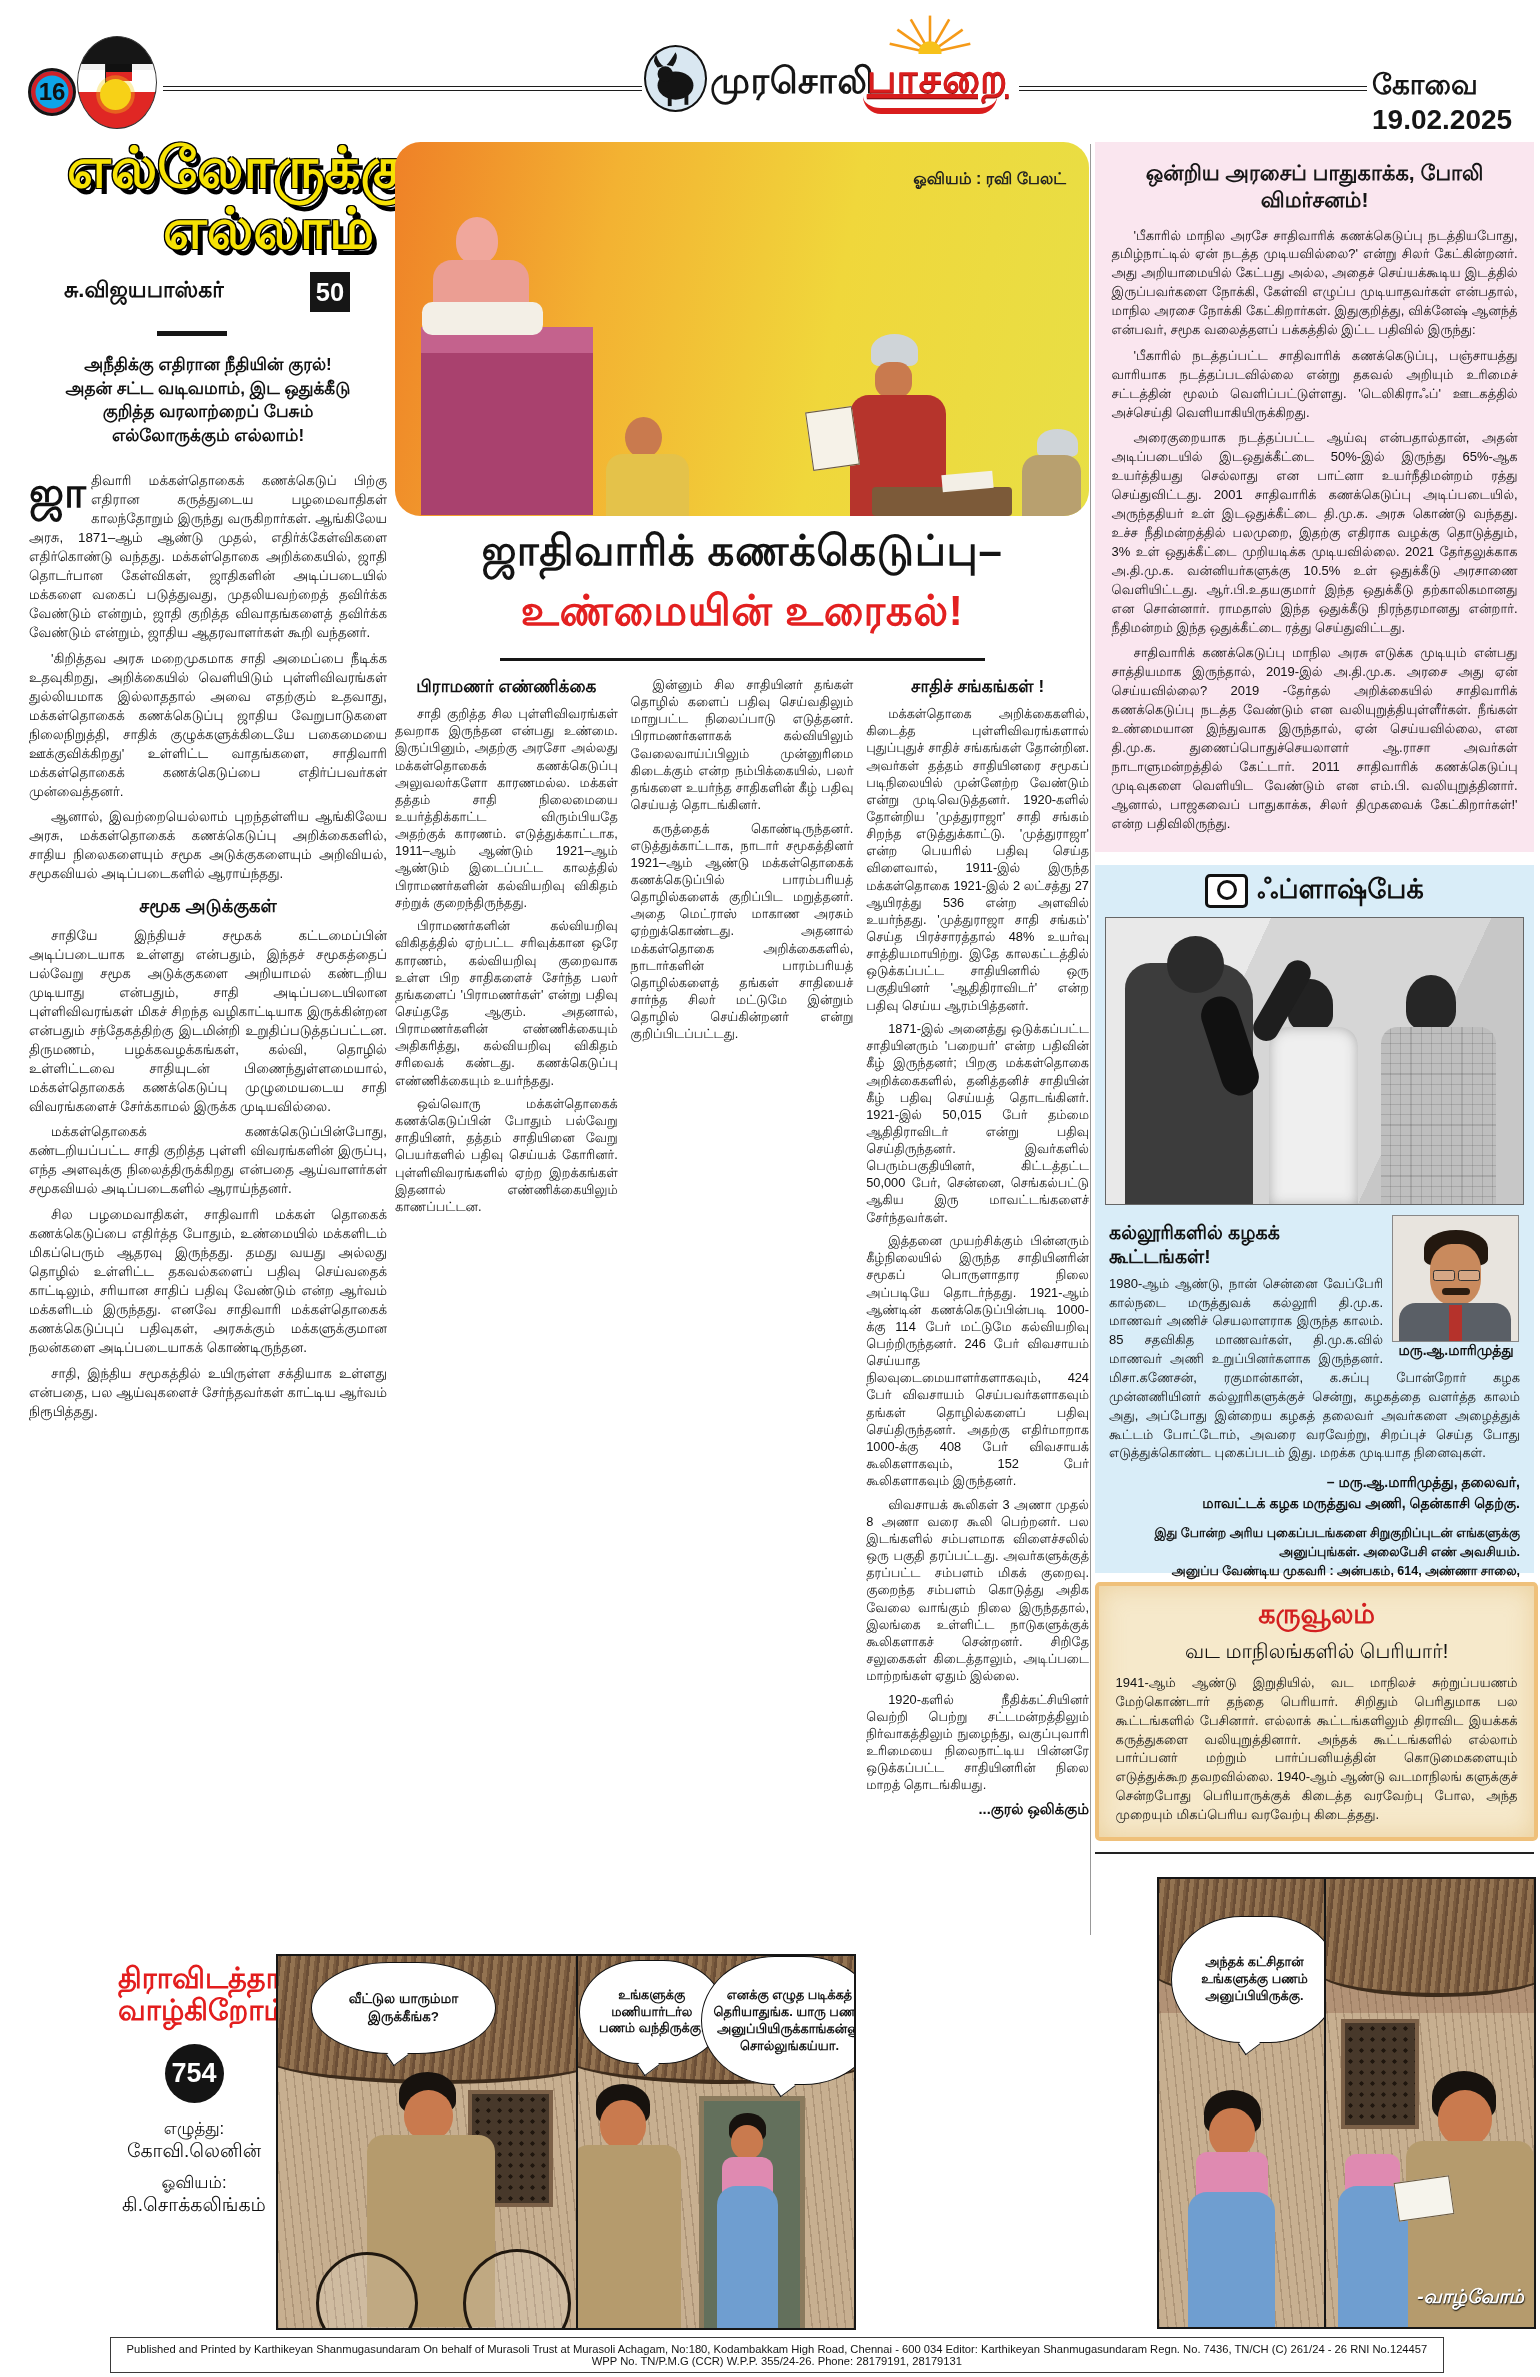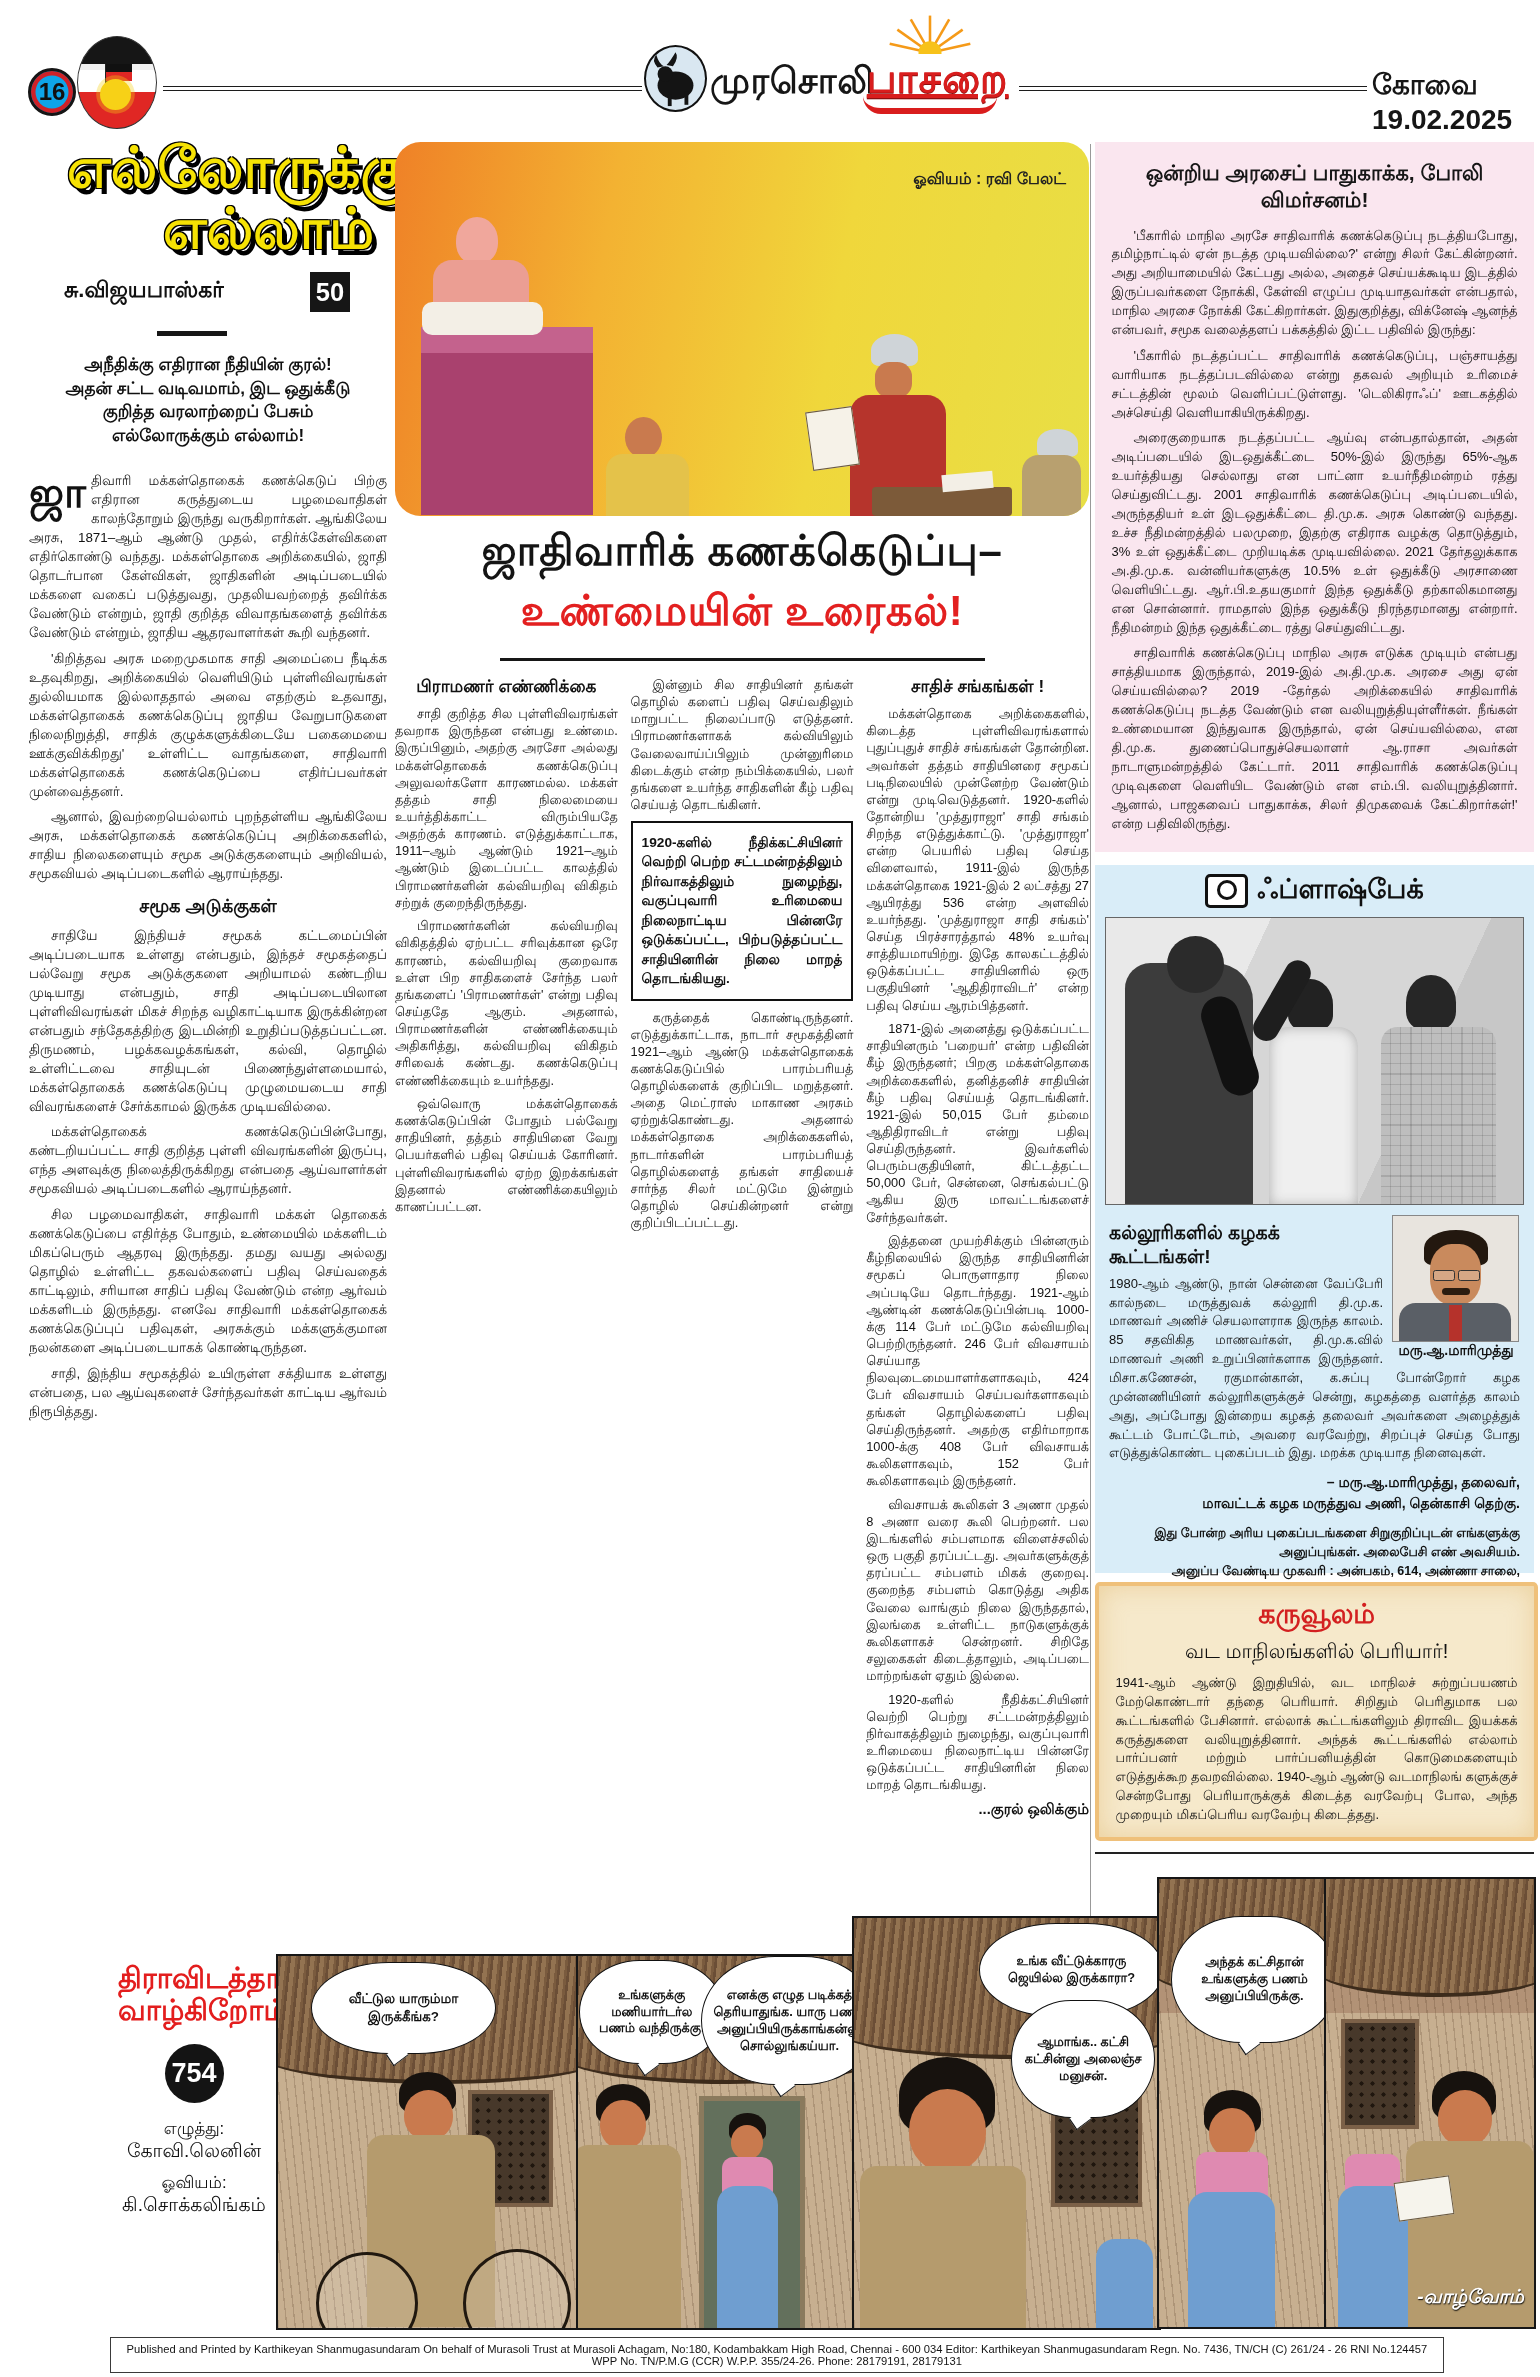--- a/index.html
+++ b/index.html
@@ -189,21 +189,20 @@
 
   <div class="abs colwrap" style="left:395px;top:676px;width:694px;height:1261px;">
     <div class="col jtext">
       <div class="colhead">பிராமணர் எண்ணிக்கை</div>
       <p>சாதி குறித்த சில புள்ளிவிவரங்கள் தவறாக இருந்தன என்பது உண்மை. இருப்பினும், அதற்கு அரசோ அல்லது மக்கள்தொகைக் கணக்கெடுப்பு அலுவலர்களோ காரணமல்ல. மக்கள் தத்தம் சாதி நிலைமையை உயர்த்திக்காட்ட விரும்பியதே அதற்குக் காரணம். எடுத்துக்காட்டாக, 1911–ஆம் ஆண்டும் 1921–ஆம் ஆண்டும் இடைப்பட்ட காலத்தில் பிராமணர்களின் கல்வியறிவு விகிதம் சற்றுக் குறைந்திருந்தது.</p>
       <p>பிராமணர்களின் கல்வியறிவு விகிதத்தில் ஏற்பட்ட சரிவுக்கான ஒரே காரணம், கல்வியறிவு குறைவாக உள்ள பிற சாதிகளைச் சேர்ந்த பலர் தங்களைப் 'பிராமணர்கள்' என்று பதிவு செய்ததே ஆகும். அதனால், பிராமணர்களின் எண்ணிக்கையும் அதிகரித்து, கல்வியறிவு விகிதம் சரிவைக் கண்டது. கணக்கெடுப்பு எண்ணிக்கையும் உயர்ந்தது.</p>
       <p>ஒவ்வொரு மக்கள்தொகைக் கணக்கெடுப்பின் போதும் பல்வேறு சாதியினர், தத்தம் சாதியினை வேறு பெயர்களில் பதிவு செய்யக் கோரினர். புள்ளிவிவரங்களில் ஏற்ற இறக்கங்கள் இதனால் எண்ணிக்கையிலும் காணப்பட்டன.</p>
     </div>
     <div class="col jtext">
       <p>இன்னும் சில சாதியினர் தங்கள் தொழில் களைப் பதிவு செய்வதிலும் மாறுபட்ட நிலைப்பாடு எடுத்தனர். பிராமணர்களாகக் கல்வியிலும் வேலைவாய்ப்பிலும் முன்னுரிமை கிடைக்கும் என்ற நம்பிக்கையில், பலர் தங்களை உயர்ந்த சாதிகளின் கீழ் பதிவு செய்யத் தொடங்கினர்.</p>
-      <div class="pullquote">1920-களில் நீதிக்கட்சியினர் வெற்றி பெற்ற சட்டமன்றத்திலும் நிர்வாகத்திலும் நுழைந்து, வகுப்புவாரி உரிமையை நிலைநாட்டிய பின்னரே ஒடுக்கப்பட்ட, பிற்படுத்தப்பட்ட சாதியினரின் நிலை மாறத் தொடங்கியது.</div>
       <p>கருத்தைக் கொண்டிருந்தனர். எடுத்துக்காட்டாக, நாடார் சமூகத்தினர் 1921–ஆம் ஆண்டு மக்கள்தொகைக் கணக்கெடுப்பில் பாரம்பரியத் தொழில்களைக் குறிப்பிட மறுத்தனர். அதை மெட்ராஸ் மாகாண அரசும் ஏற்றுக்கொண்டது. அதனால் மக்கள்தொகை அறிக்கைகளில், நாடார்களின் பாரம்பரியத் தொழில்களைத் தங்கள் சாதியைச் சார்ந்த சிலர் மட்டுமே இன்றும் தொழில் செய்கின்றனர் என்று குறிப்பிடப்பட்டது.</p>
     </div>
     <div class="col jtext">
       <div class="colhead">சாதிச் சங்கங்கள் !</div>
       <p>மக்கள்தொகை அறிக்கைகளில், கிடைத்த புள்ளிவிவரங்களால் புதுப்புதுச் சாதிச் சங்கங்கள் தோன்றின. அவர்கள் தத்தம் சாதியினரை சமூகப் படிநிலையில் முன்னேற்ற வேண்டும் என்று முடிவெடுத்தனர். 1920-களில் தோன்றிய 'முத்துராஜா' சாதி சங்கம் சிறந்த எடுத்துக்காட்டு. 'முத்துராஜா' என்ற பெயரில் பதிவு செய்த விளைவால், 1911-இல் இருந்த மக்கள்தொகை 1921-இல் 2 லட்சத்து 27 ஆயிரத்து 536 என்ற அளவில் உயர்ந்தது. 'முத்துராஜா சாதி சங்கம்' செய்த பிரச்சாரத்தால் 48% உயர்வு சாத்தியமாயிற்று. இதே காலகட்டத்தில் ஒடுக்கப்பட்ட சாதியினரில் ஒரு பகுதியினர் 'ஆதிதிராவிடர்' என்ற பதிவு செய்ய ஆரம்பித்தனர்.</p>
       <p>1871-இல் அனைத்து ஒடுக்கப்பட்ட சாதியினரும் 'பறையர்' என்ற பதிவின் கீழ் இருந்தனர்; பிறகு மக்கள்தொகை அறிக்கைகளில், தனித்தனிச் சாதியின் கீழ் பதிவு செய்யத் தொடங்கினர். 1921-இல் 50,015 பேர் தம்மை ஆதிதிராவிடர் என்று பதிவு செய்திருந்தனர். இவர்களில் பெரும்பகுதியினர், கிட்டத்தட்ட 50,000 பேர், சென்னை, செங்கல்பட்டு ஆகிய இரு மாவட்டங்களைச் சேர்ந்தவர்கள்.</p>
       <p>இத்தனை முயற்சிக்கும் பின்னரும் கீழ்நிலையில் இருந்த சாதியினரின் சமூகப் பொருளாதார நிலை அப்படியே தொடர்ந்தது. 1921-ஆம் ஆண்டின் கணக்கெடுப்பின்படி 1000-க்கு 114 பேர் மட்டுமே கல்வியறிவு பெற்றிருந்தனர். 246 பேர் விவசாயம் செய்யாத நிலவுடைமையாளர்களாகவும், 424 பேர் விவசாயம் செய்பவர்களாகவும் தங்கள் தொழில்களைப் பதிவு செய்திருந்தனர். அதற்கு எதிர்மாறாக 1000-க்கு 408 பேர் விவசாயக் கூலிகளாகவும், 152 பேர் கூலிகளாகவும் இருந்தனர்.</p>
       <p>விவசாயக் கூலிகள் 3 அணா முதல் 8 அணா வரை கூலி பெற்றனர். பல இடங்களில் சம்பளமாக விளைச்சலில் ஒரு பகுதி தரப்பட்டது. அவர்களுக்குத் தரப்பட்ட சம்பளம் மிகக் குறைவு. குறைந்த சம்பளம் கொடுத்து அதிக வேலை வாங்கும் நிலை இருந்ததால், இலங்கை உள்ளிட்ட நாடுகளுக்குக் கூலிகளாகச் சென்றனர். சிறிதே சலுகைகள் கிடைத்தாலும், அடிப்படை மாற்றங்கள் ஏதும் இல்லை.</p>
       <p>1920-களில் நீதிக்கட்சியினர் வெற்றி பெற்று சட்டமன்றத்திலும் நிர்வாகத்திலும் நுழைந்து, வகுப்புவாரி உரிமையை நிலைநாட்டிய பின்னரே ஒடுக்கப்பட்ட சாதியினரின் நிலை மாறத் தொடங்கியது.</p>
       <div class="signoff">...குரல் ஒலிக்கும்</div>
@@ -301,30 +300,20 @@
     <div class="head-skin" style="left:22px;top:144px;width:46px;height:49px;"></div>
     <div class="torso-khaki" style="left:-6.4px;top:189px;width:109px;height:183px;"></div>
     <div class="hair" style="left:151px;top:157px;width:37px;height:29px;"></div>
     <div class="head-skin" style="left:153px;top:169px;width:32px;height:34px;"></div>
     <div class="sari-blouse" style="left:144px;top:201px;width:51px;height:38px;"></div>
     <div class="sari" style="left:139px;top:230px;width:61px;height:142px;"></div>
     <div class="bubble" style="left:1.3px;top:3.8px;width:120px;height:82px;font-size:12.8px;">உங்களுக்கு மணியார்டர்ல பணம் வந்திருக்கு.</div>
     <div class="bubble" style="left:123px;top:0;width:152px;height:107px;font-size:12.8px;">எனக்கு எழுத படிக்கத் தெரியாதுங்க. யாரு பணம் அனுப்பியிருக்காங்கன்னு சொல்லுங்கய்யா.</div>
   </div>
 
-  <div class="panel" style="left:852px;top:1916px;width:305px;height:410px;">
-    <div class="thatch"></div>
-    <div class="window" style="right:16.6px;top:160px;width:83px;height:121px;"></div>
-    <div class="hair" style="left:45px;top:139px;width:96px;height:77px;"></div>
-    <div class="head-skin" style="left:55px;top:171px;width:77px;height:83px;"></div>
-    <div class="torso-khaki" style="left:6.4px;top:248px;width:166px;height:162px;"></div>
-    <div class="sari" style="right:6.4px;bottom:0;width:57px;height:89px;"></div>
-    <div class="bubble" style="left:125px;top:5.1px;width:160px;height:72px;font-size:12.8px;">உங்க வீட்டுக்காரரு ஜெயில்ல இருக்காரா?</div>
-    <div class="bubble" style="right:3.8px;top:82px;width:119px;height:96px;font-size:12.8px;">ஆமாங்க.. கட்சி கட்சின்னு அலைஞ்ச மனுசன்.</div>
-  </div>
 
   <div class="panel" style="left:1157px;top:1877px;width:167px;height:448px;">
     <div class="thatch" style="height:26%;"></div>
     <div class="hair" style="left:45px;top:211px;width:57px;height:45px;"></div>
     <div class="head-skin" style="left:50px;top:229px;width:46px;height:49px;"></div>
     <div class="sari-blouse" style="left:37px;top:273px;width:72px;height:51px;"></div>
     <div class="sari" style="left:29px;top:313px;width:87px;height:135px;"></div>
     <div class="bubble" style="left:11.5px;top:37px;width:143px;height:105px;font-size:12.8px;">அந்தக் கட்சிதான் உங்களுக்கு பணம் அனுப்பியிருக்கு.</div>
   </div>
 

